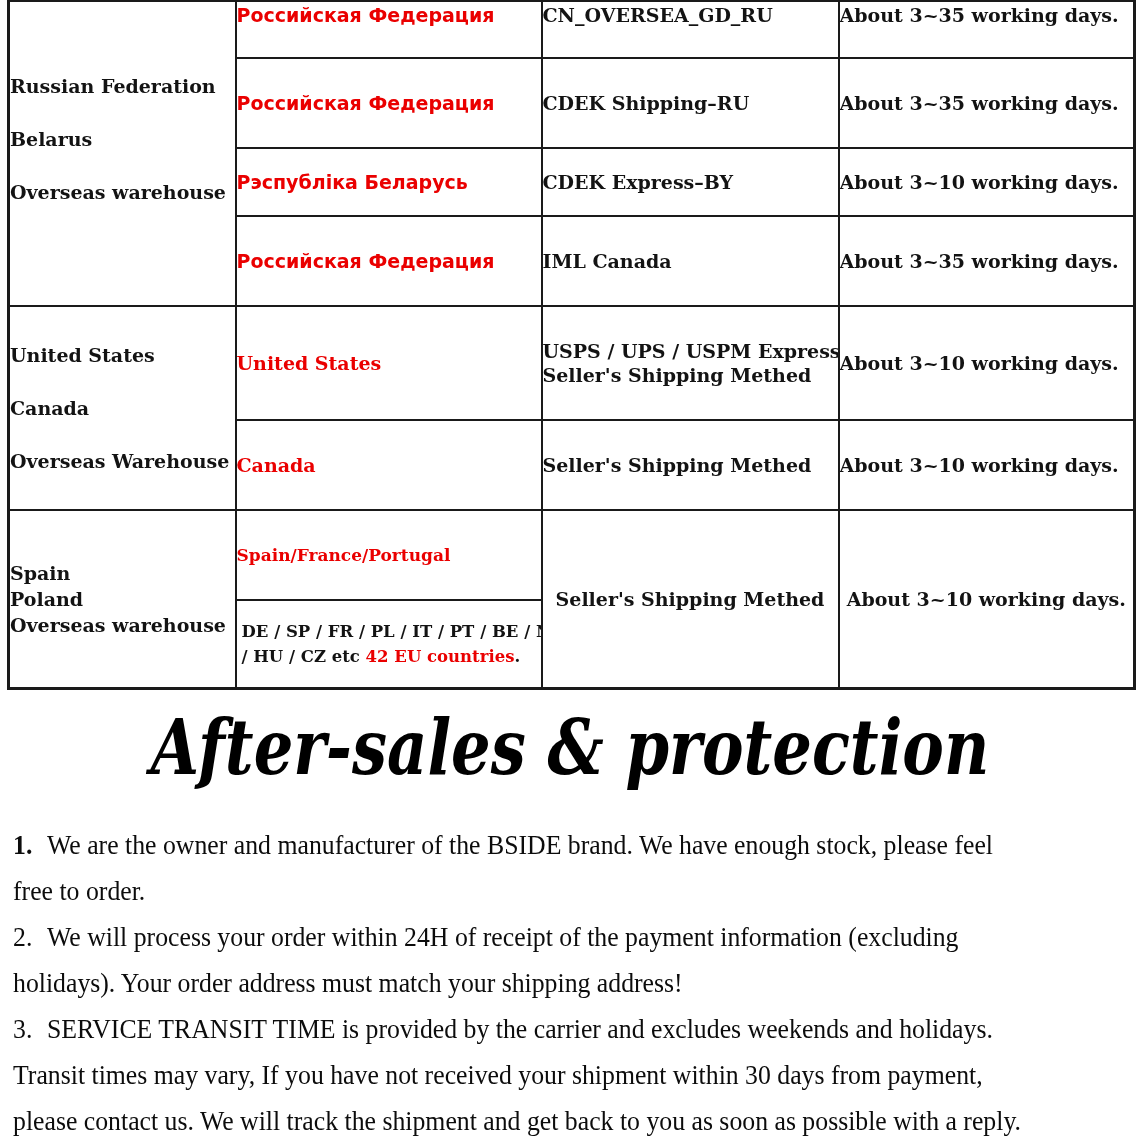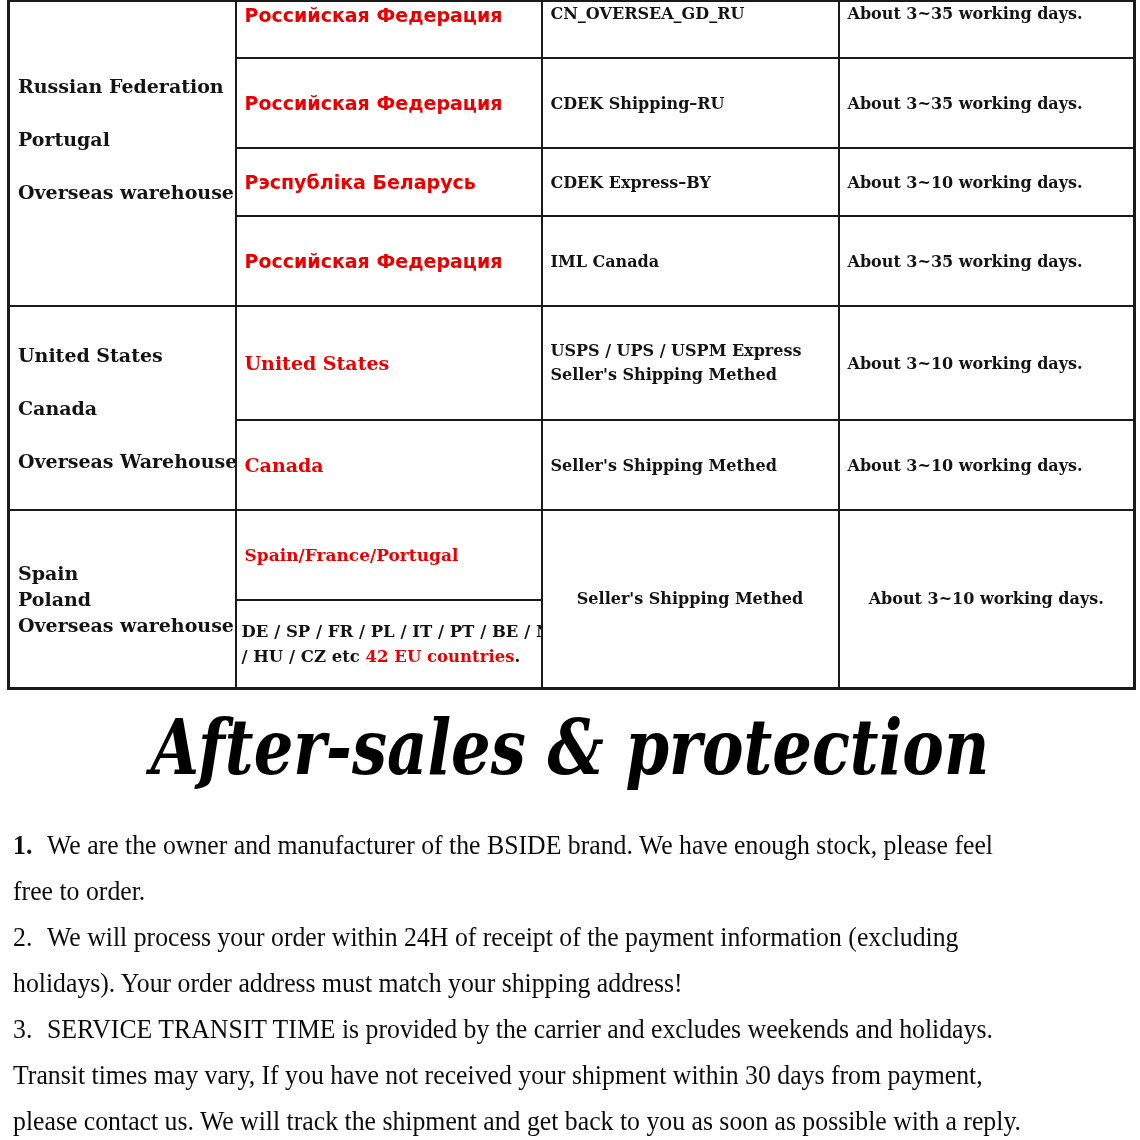--- a/index.html
+++ b/index.html
@@ -23,21 +23,21 @@
   table.ship {
     position: absolute; left: 7px; top: 0;
     width: 1126px;
     border-collapse: collapse;
     table-layout: fixed;
     border: 3px solid var(--border);
     border-top: none;
   }
   table.ship td {
     border: 2px solid var(--border);
-    padding: 8px;
+    padding: 0;
     vertical-align: middle;
     overflow: hidden;
   }
   td.region {
     font-weight: bold;
     font-size: 19px;
     padding-left: 6px;
   }
   td.region .rl { line-height: 53px; white-space: nowrap; }
   td.rg1 { vertical-align: top; padding-top: 58px; margin-left: 32px; }
@@ -45,21 +45,21 @@
   td.dest {
     padding-left: 5px;
     color: var(--accent-red);
     font-weight: bold;
   }
   td.dest.sans { font-family: "DejaVu Sans", sans-serif; font-size: 19px; }
   td.dest.serif { font-size: 19px; }
   td.dest.serif-lg { font-size: 17px; }
   td.method, td.time {
     font-weight: bold;
-    font-size: 16px;
+    font-size: 19px;
     padding-left: 7px;
   }
   td.method .ml { line-height: 24px; white-space: nowrap; }
   td.center { text-align: center; padding-left: 0; }
   tr.cut td { vertical-align: top; padding-top: 2px; }
   tr.cut td.rg1 { padding-top: 58px; }
   td.eu {
     font-weight: bold;
     font-size: 16.5px;
     color: var(--text);
@@ -105,21 +105,21 @@
   <colgroup>
     <col style="width:227px">
       <col style="width:306px">
       <col style="width:297px">
       <col style="width:296px">
   </colgroup>
   <tbody>
     <tr class="cut" style="height:57px">
       <td class="region rg1" rowspan="4">
         <div class="rl">Russian Federation</div>
-        <div class="rl">Portugal</div>
+        <div class="rl">Belarus</div>
         <div class="rl">Overseas warehouse</div>
       </td>
       <td class="dest sans">Российская Федерация</td>
       <td class="method">CN_OVERSEA_GD_RU</td>
       <td class="time">About 3~35 working days.</td>
     </tr>
     <tr style="height:90px">
       <td class="dest sans">Российская Федерация</td>
       <td class="method">CDEK Shipping–RU</td>
       <td class="time">About 3~35 working days.</td>

